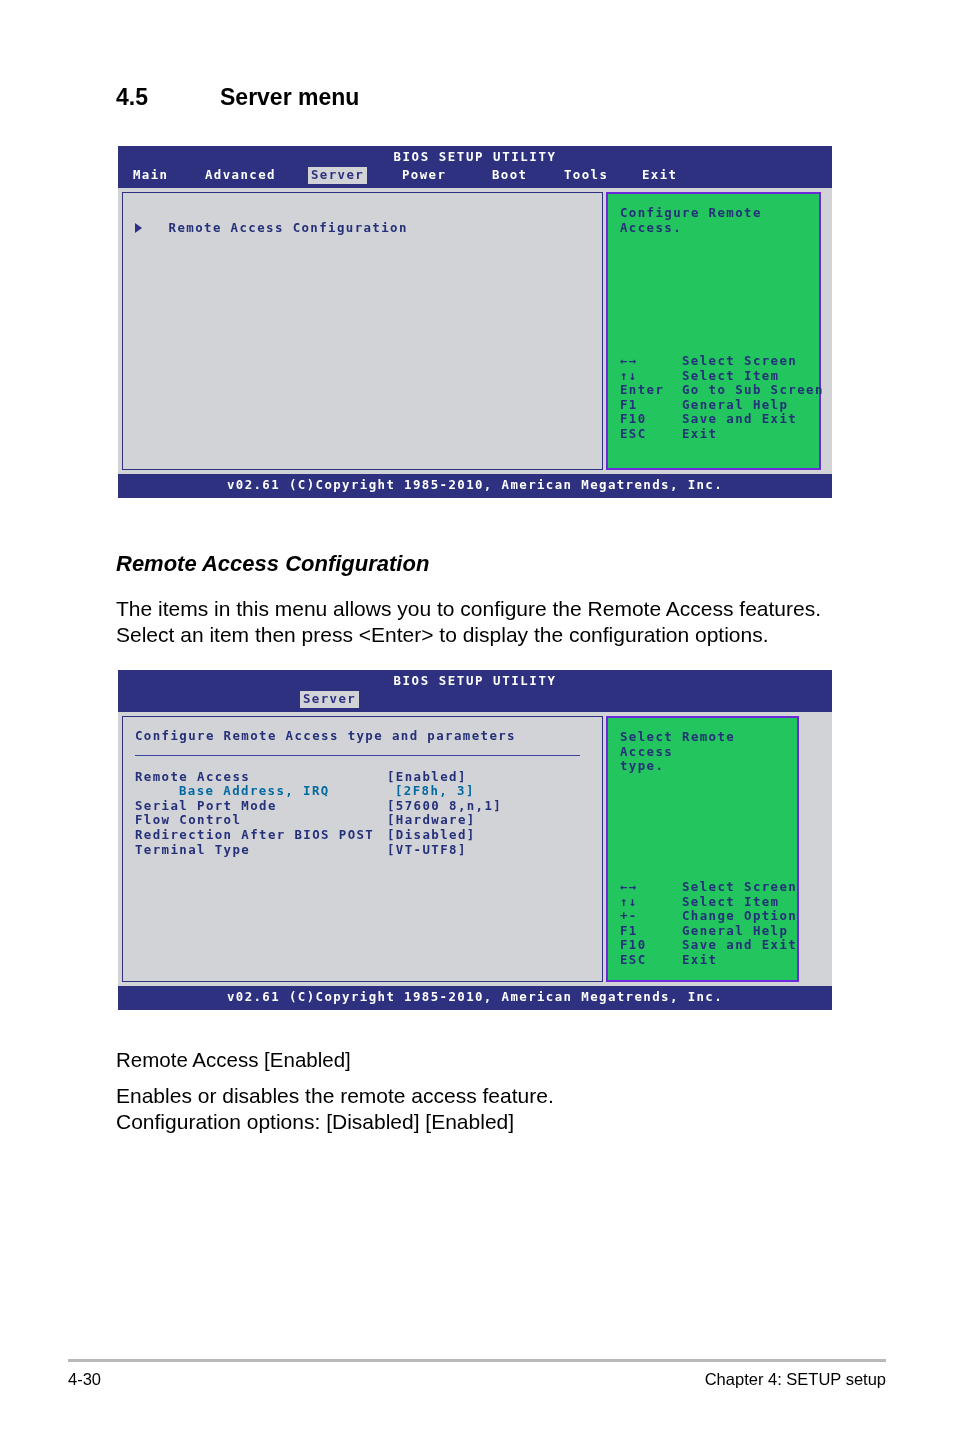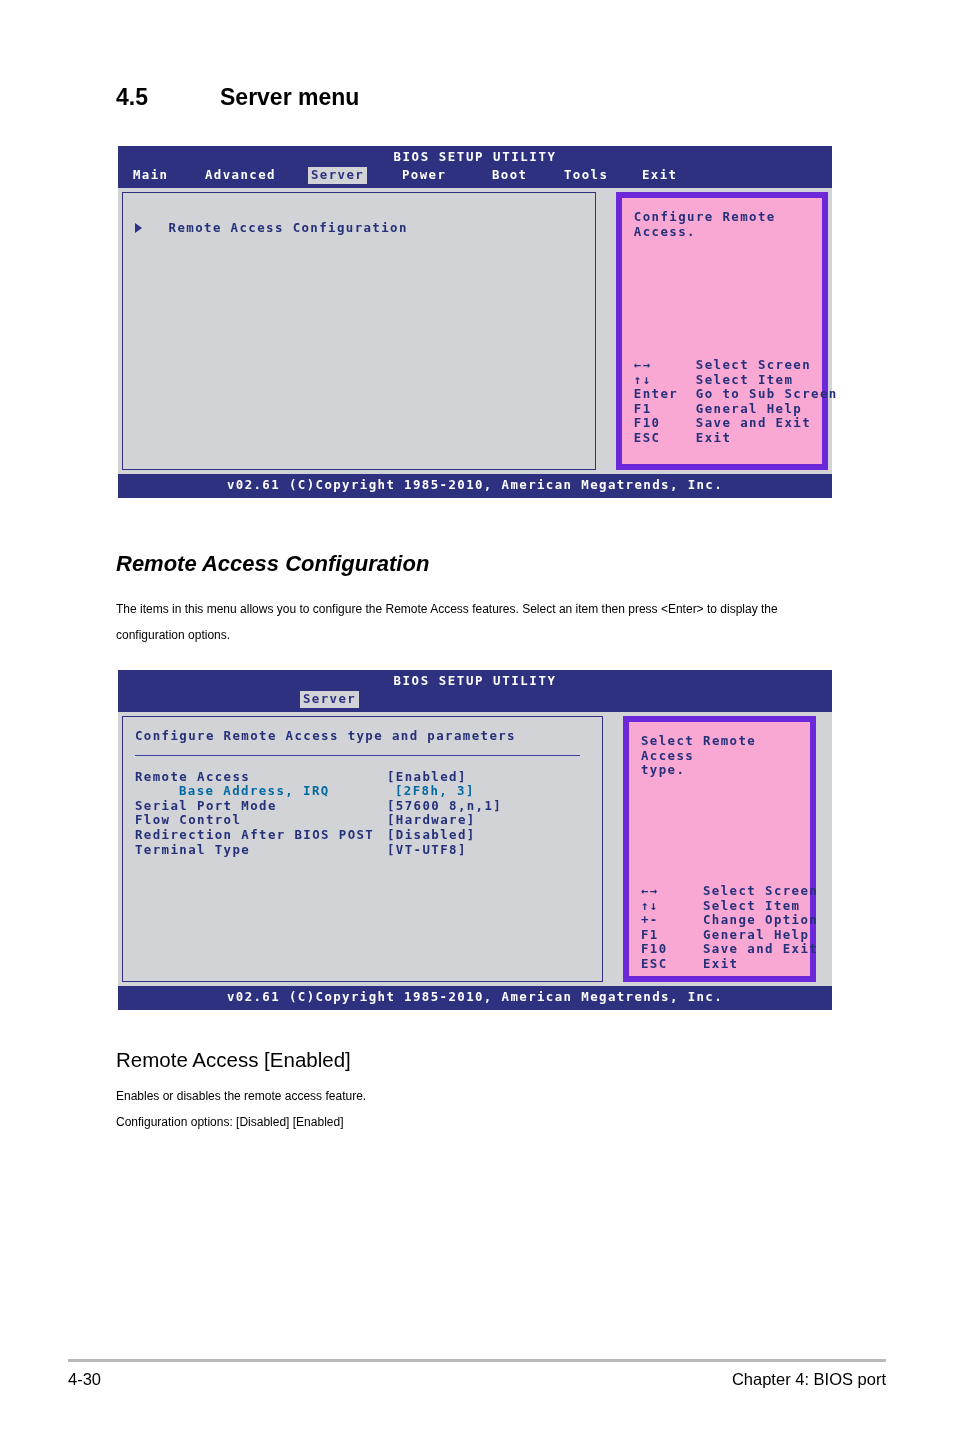--- a/index.html
+++ b/index.html
@@ -85,25 +85,25 @@
     padding: 4px 4px 4px 4px;
     box-sizing: border-box;
   }
   .pane-left {
     border: 1px solid #2e3180;
     box-sizing: border-box;
     background: #d2d3d7;
     position: relative;
   }
   .pane-right {
-    border: 6px solid #6d28d9;
+    border: 2px solid #6d28d9;
     box-sizing: border-box;
-    background: #f9a8d4;
-    position: relative;
-    margin-left: 20px;
+    background: #22c55e;
+    position: relative;
+    margin-left: 3px;
   }
   .bios-footer {
     background: #2e3180;
     color: #ffffff;
     text-align: center;
     letter-spacing: 1.4px;
     padding: 4px 0 5px 0;
     font-size: 12.4px;
   }
 
@@ -139,21 +139,21 @@
     font-style: italic;
     letter-spacing: 0px;
   }
   .h-bold {
     position: absolute;
     font-size: 20.5px;
     font-weight: normal;
   }
   .para {
     position: absolute;
-    font-size: 12px;
+    font-size: 21px;
     line-height: 26px;
     width: 716px;
   }
 
   
   .foot-rule {
     position: absolute;
     left: 68px;
     top: 1359px;
     width: 818px;
@@ -240,13 +240,13 @@
   </div>
   <div class="bios-footer">v02.61 (C)Copyright 1985-2010, American Megatrends, Inc.</div>
 </div>
 
 <div class="h-bold" style="left:116px; top:1048px;">Remote Access [Enabled]</div>
 <div class="para" style="left:116px; top:1083px;">Enables or disables the remote access feature.</div>
 <div class="para" style="left:116px; top:1109px;">Configuration options: [Disabled] [Enabled]</div>
 
 <div class="foot-rule"></div>
 <div class="foot-left">4-30</div>
-<div class="foot-right">Chapter 4: BIOS port</div>
+<div class="foot-right">Chapter 4: SETUP setup</div>
 
 </body></html>

